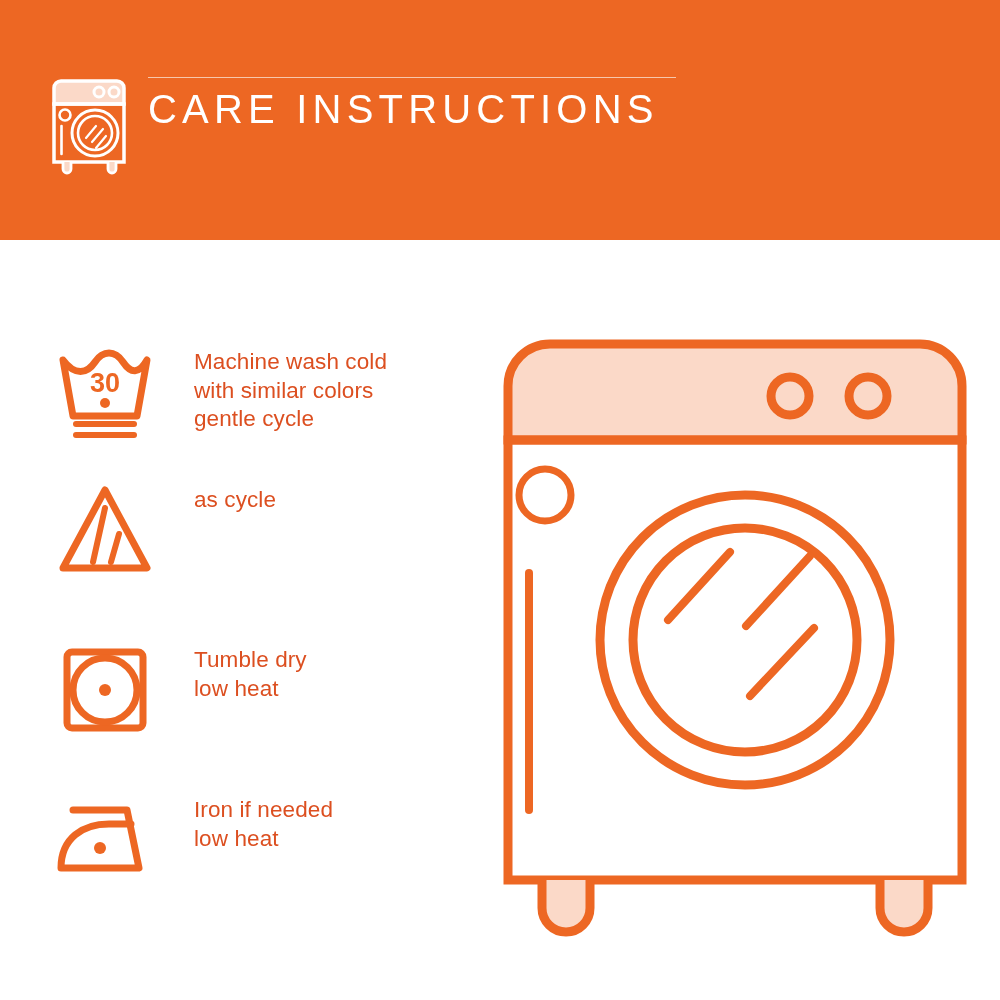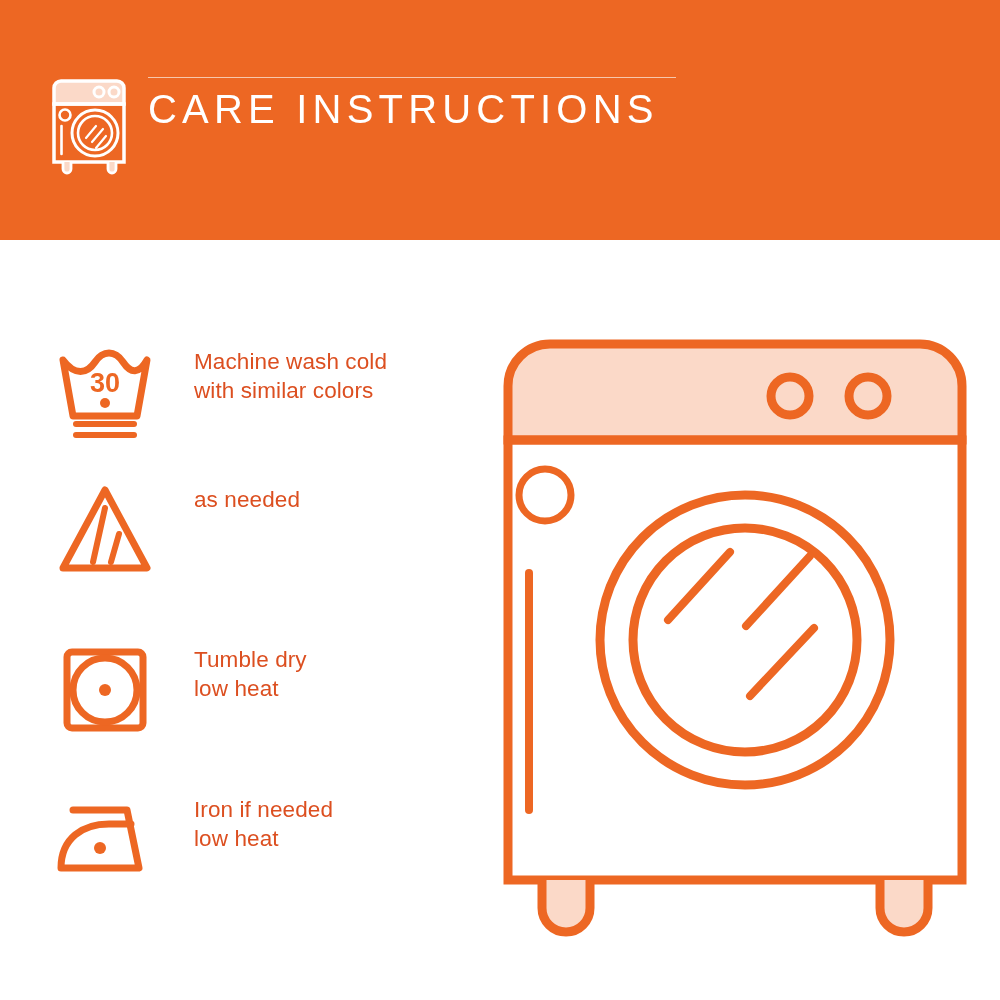--- a/index.html
+++ b/index.html
@@ -153,33 +153,34 @@
                  L84 76 H20 Z" fill="none" stroke="#ED6723" stroke-width="7" stroke-linejoin="round" stroke-linecap="round"></path>
         <text x="52" y="52" text-anchor="middle" font-family="'Liberation Sans', sans-serif" font-size="27" font-weight="bold" fill="#ED6723">30</text>
         <circle cx="52" cy="63" r="5" fill="#ED6723"></circle>
         <rect x="20" y="81" width="64" height="6" rx="3" fill="#ED6723"></rect>
         <rect x="20" y="92" width="64" height="6" rx="3" fill="#ED6723"></rect>
       </svg>
     </div>
     <div class="care-text">
       <span class="line">Machine wash cold</span>
       <span class="line">with similar colors</span>
+      <span class="line">gentle cycle</span>
     </div>
   </div>
 
   <div class="care-row r1">
     <div class="care-symbol">
       <svg viewBox="0 0 104 104" width="104" height="104" aria-hidden="true">
         <path d="M52 12 L94 90 H10 Z" fill="none" stroke="#ED6723" stroke-width="7" stroke-linejoin="round"></path>
         <line x1="52" y1="30" x2="40" y2="84" stroke="#ED6723" stroke-width="6" stroke-linecap="round"></line>
         <line x1="66" y1="56" x2="58" y2="84" stroke="#ED6723" stroke-width="6" stroke-linecap="round"></line>
       </svg>
     </div>
     <div class="care-text">
-      <span class="line">as needed</span>
+      <span class="line">as cycle</span>
     </div>
   </div>
 
   <div class="care-row r2">
     <div class="care-symbol">
       <svg viewBox="0 0 104 104" width="104" height="104" aria-hidden="true">
         <rect x="14" y="14" width="76" height="76" rx="5" fill="none" stroke="#ED6723" stroke-width="7"></rect>
         <circle cx="52" cy="52" r="32" fill="none" stroke="#ED6723" stroke-width="7"></circle>
         <circle cx="52" cy="52" r="6" fill="#ED6723"></circle>
       </svg>

